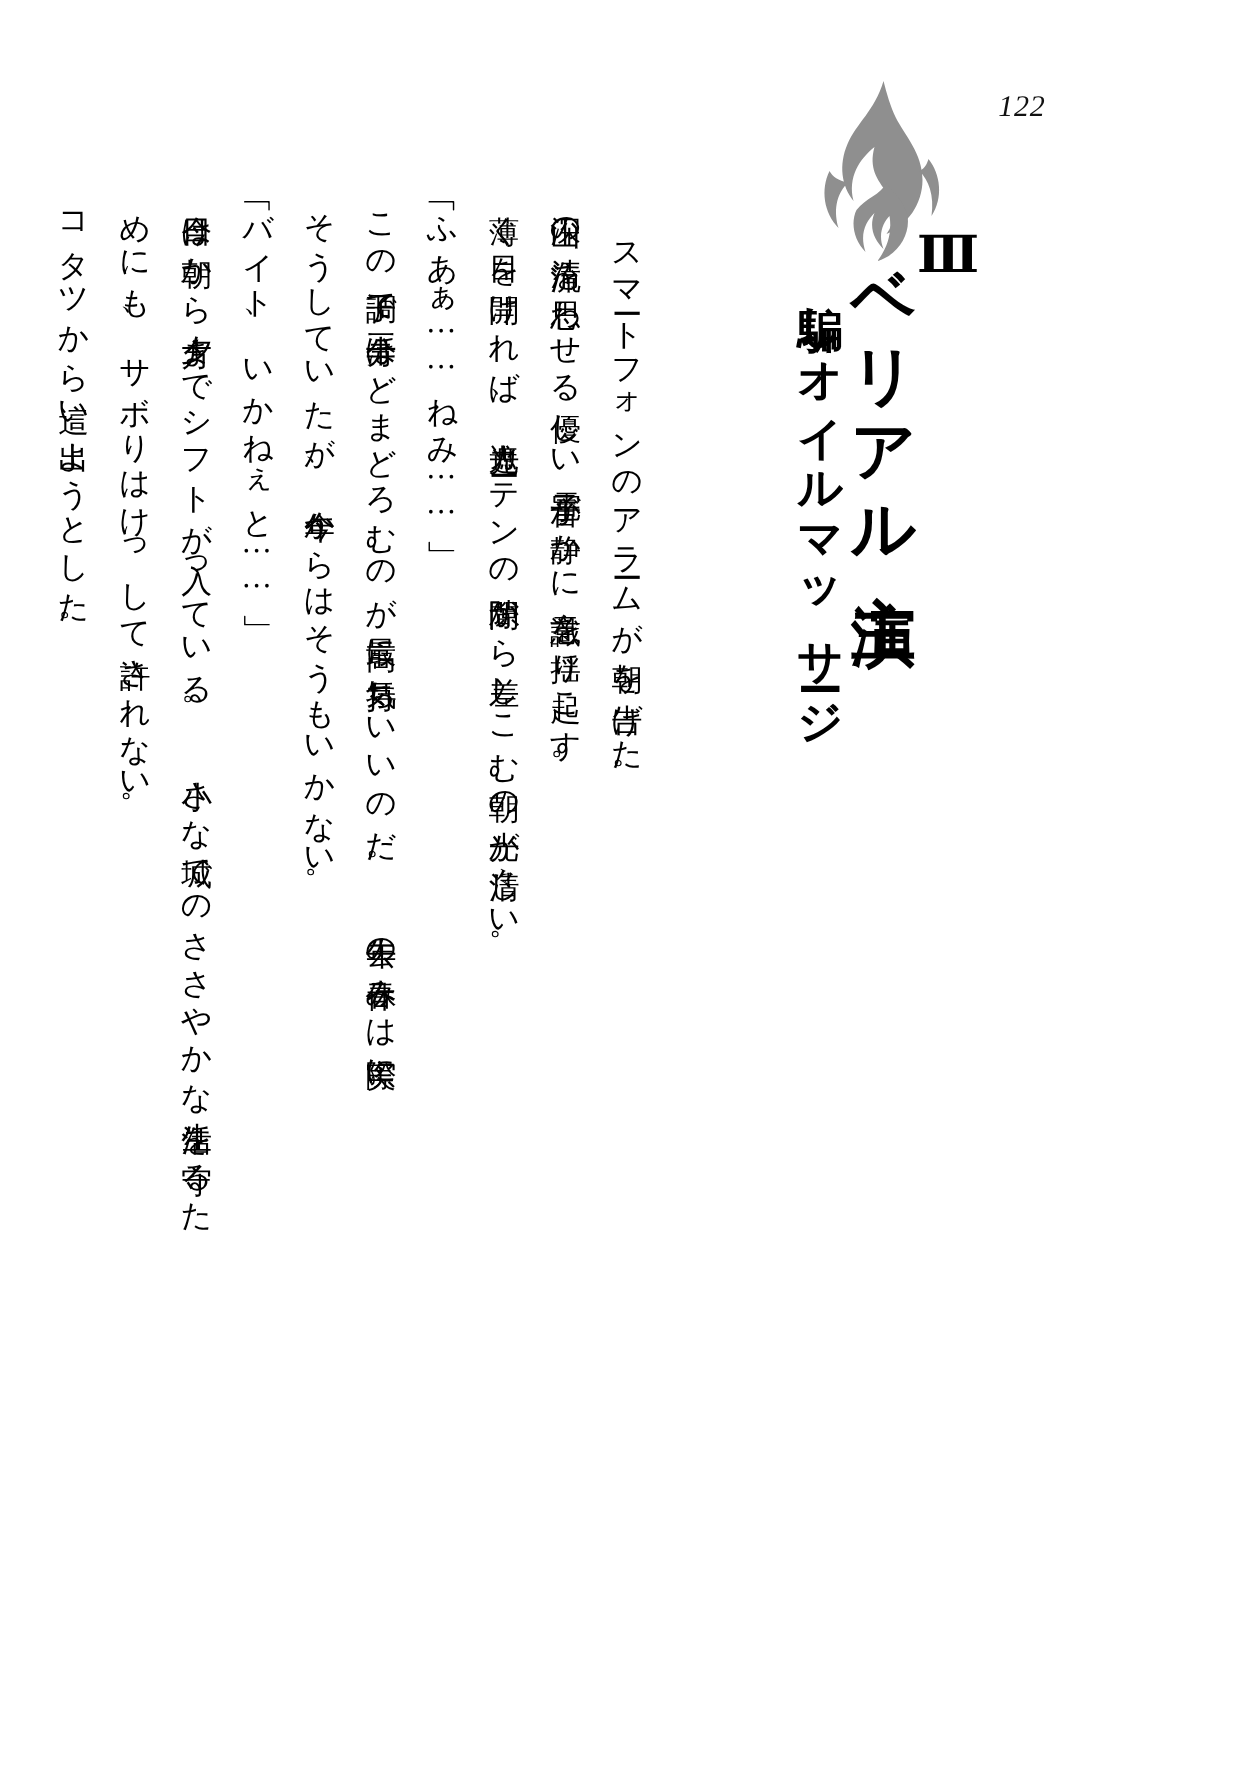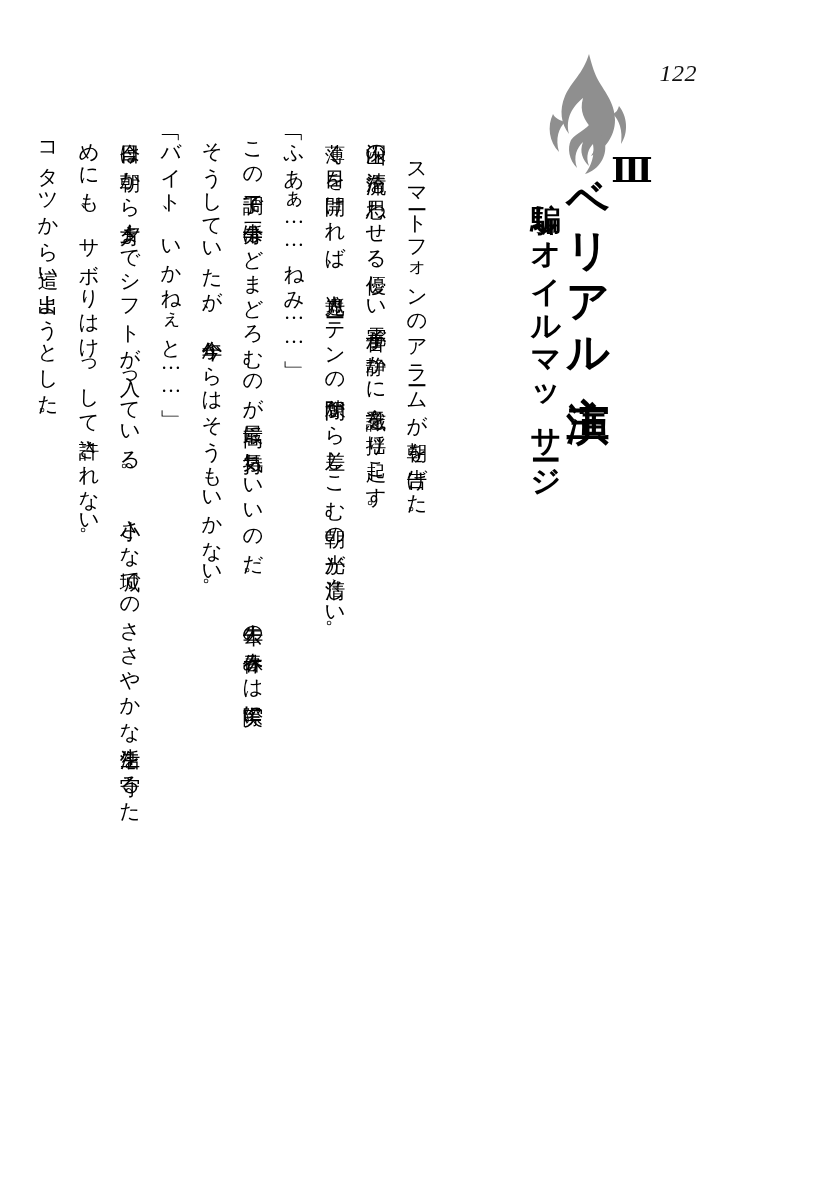--- a/index.html
+++ b/index.html
@@ -22,21 +22,21 @@
     background: #ffffff;
   }
 
   
   .page-number {
     position: absolute;
     top: 60px;
     right: 130px;
     font-family: "Liberation Serif", "DejaVu Serif", serif;
     font-style: italic;
-    font-size: 24px;
+    font-size: 20px;
     letter-spacing: 0.5px;
     color: #111;
   }
 
   
   .ornament {
     position: absolute;
     top: 52px;
     right: 196px;
     width: 86px;

